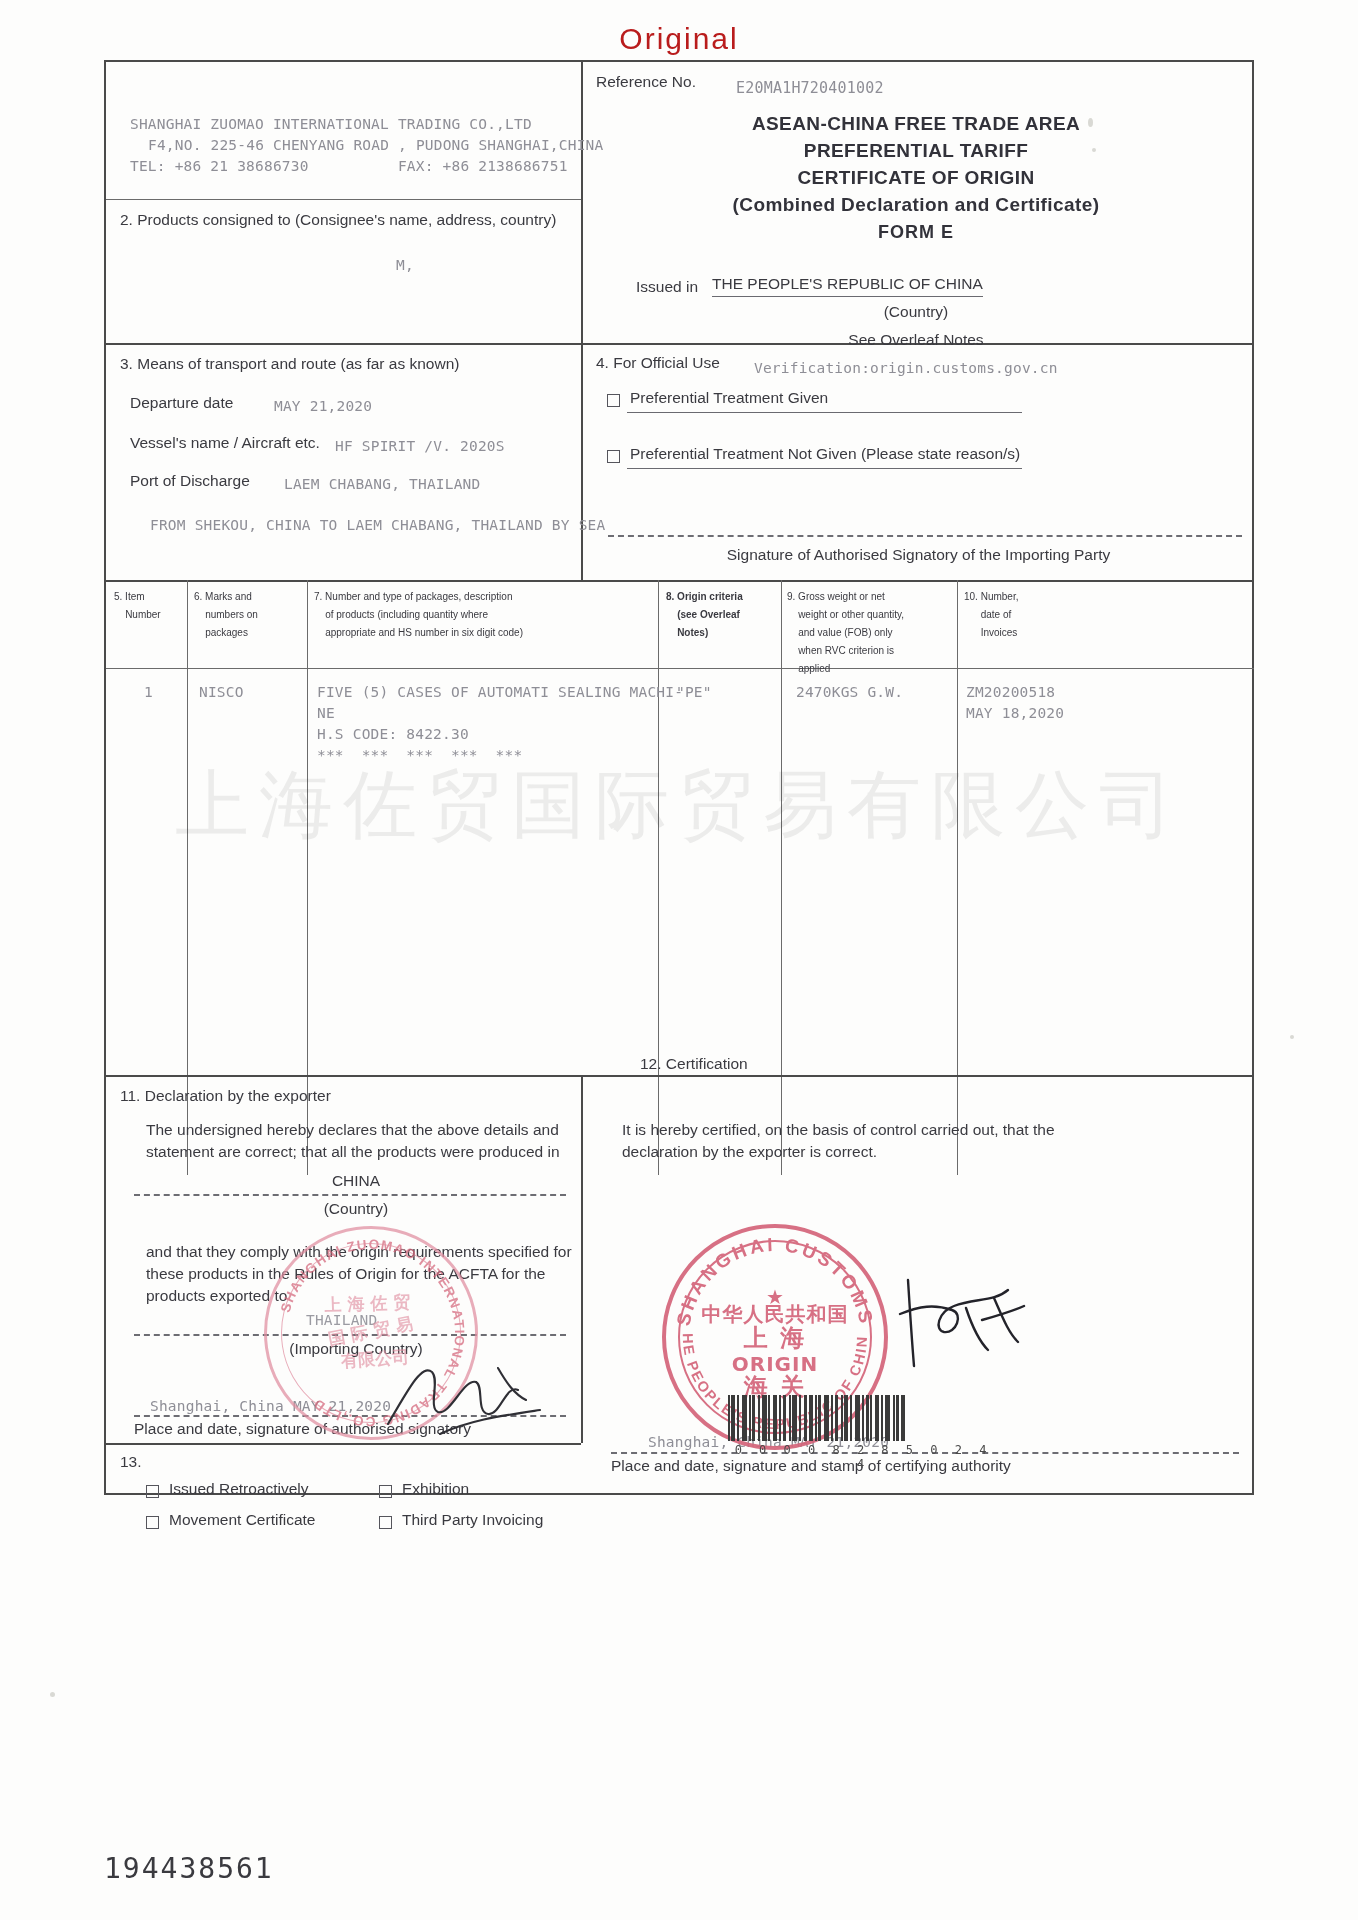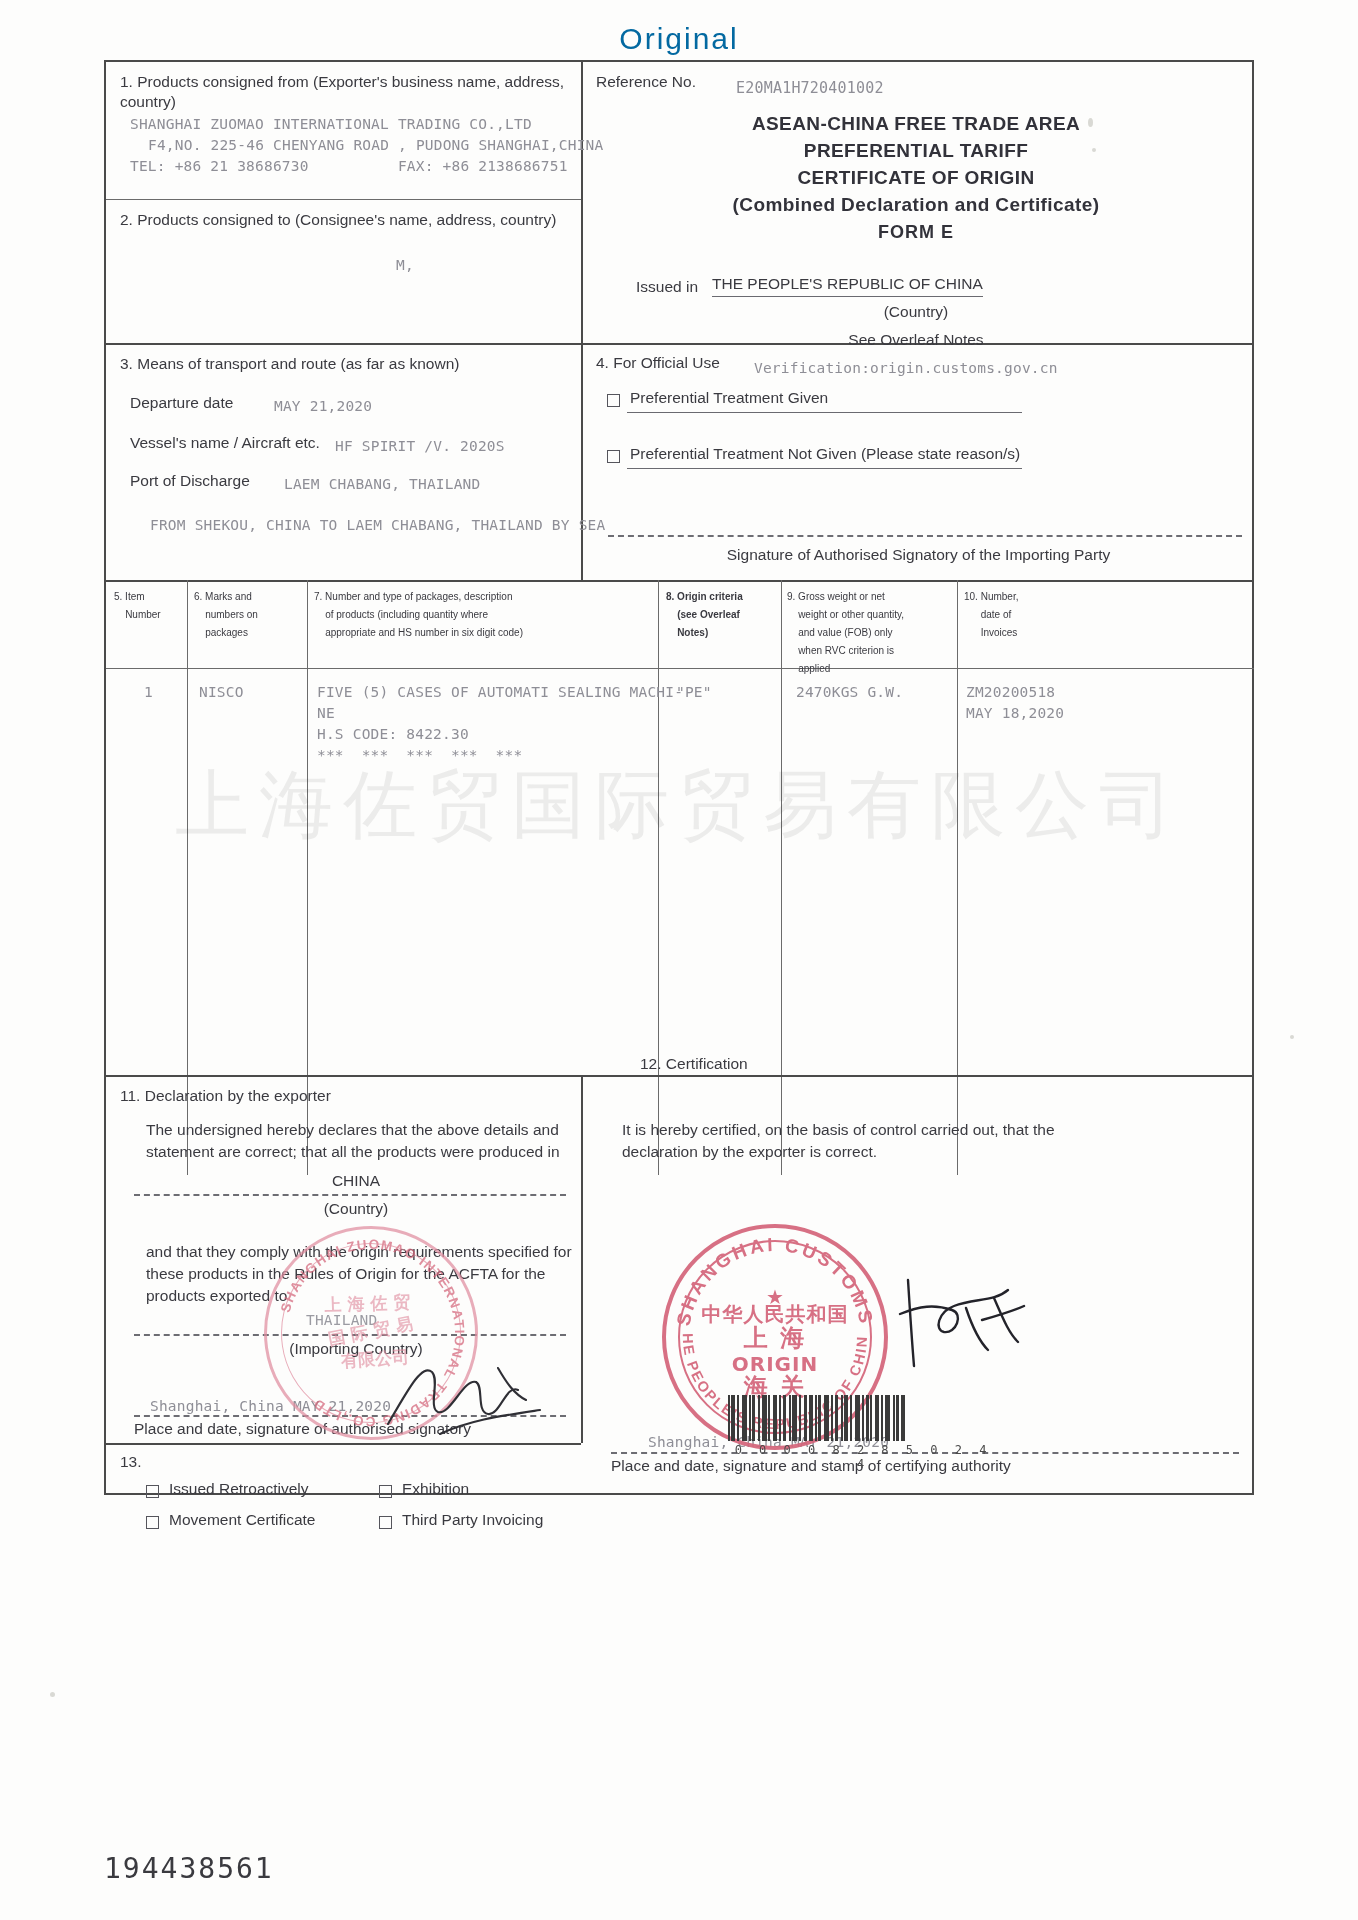--- a/index.html
+++ b/index.html
@@ -19,21 +19,21 @@
   
   .speck{position:absolute;background:#d9d9d4;border-radius:50%;}
 
   .title-original{
     position:absolute;
     left:0; right:0;
     top:22px;
     text-align:center;
     font-size:30px;
     letter-spacing:2px;
-    color:#0369a1;
+    color:#b91c1c;
     font-weight:400;
   }
 
   
   .frame{
     position:absolute;
     left:104px;
     top:60px;
     width:1150px;
     height:1435px;
@@ -240,21 +240,20 @@
     <div class="vline" style="left:475px;top:0;height:518px;"></div>
 
     <div class="hline thin" style="left:0;top:137px;width:475px;"></div>
 
     <div class="hline" style="left:0;top:281px;width:475px;"></div>
 
     <div class="hline" style="left:475px;top:281px;width:673px;"></div>
 
     <div class="hline" style="left:0;top:518px;width:1148px;"></div>
 
-    <div class="lbl" style="left:14px;top:10px;width:450px;">1. Products consigned from (Exporter's business name, address, country)</div>
     <div class="typed" style="left:24px;top:52px;">SHANGHAI ZUOMAO INTERNATIONAL TRADING CO.,LTD</div>
     <div class="typed" style="left:42px;top:73px;">F4,NO. 225-46 CHENYANG ROAD , PUDONG SHANGHAI,CHINA</div>
     <div class="typed" style="left:24px;top:94px;">TEL: +86 21 38686730          FAX: +86 2138686751</div>
 
     <div class="lbl" style="left:14px;top:148px;width:455px;">2. Products consigned to (Consignee's name, address, country)</div>
     <div class="typed" style="left:290px;top:193px;">M,</div>
 
     <div class="lbl" style="left:14px;top:292px;width:460px;">3. Means of transport and route (as far as known)</div>
 
     <div class="lbl" style="left:24px;top:331px;">Departure date</div>

